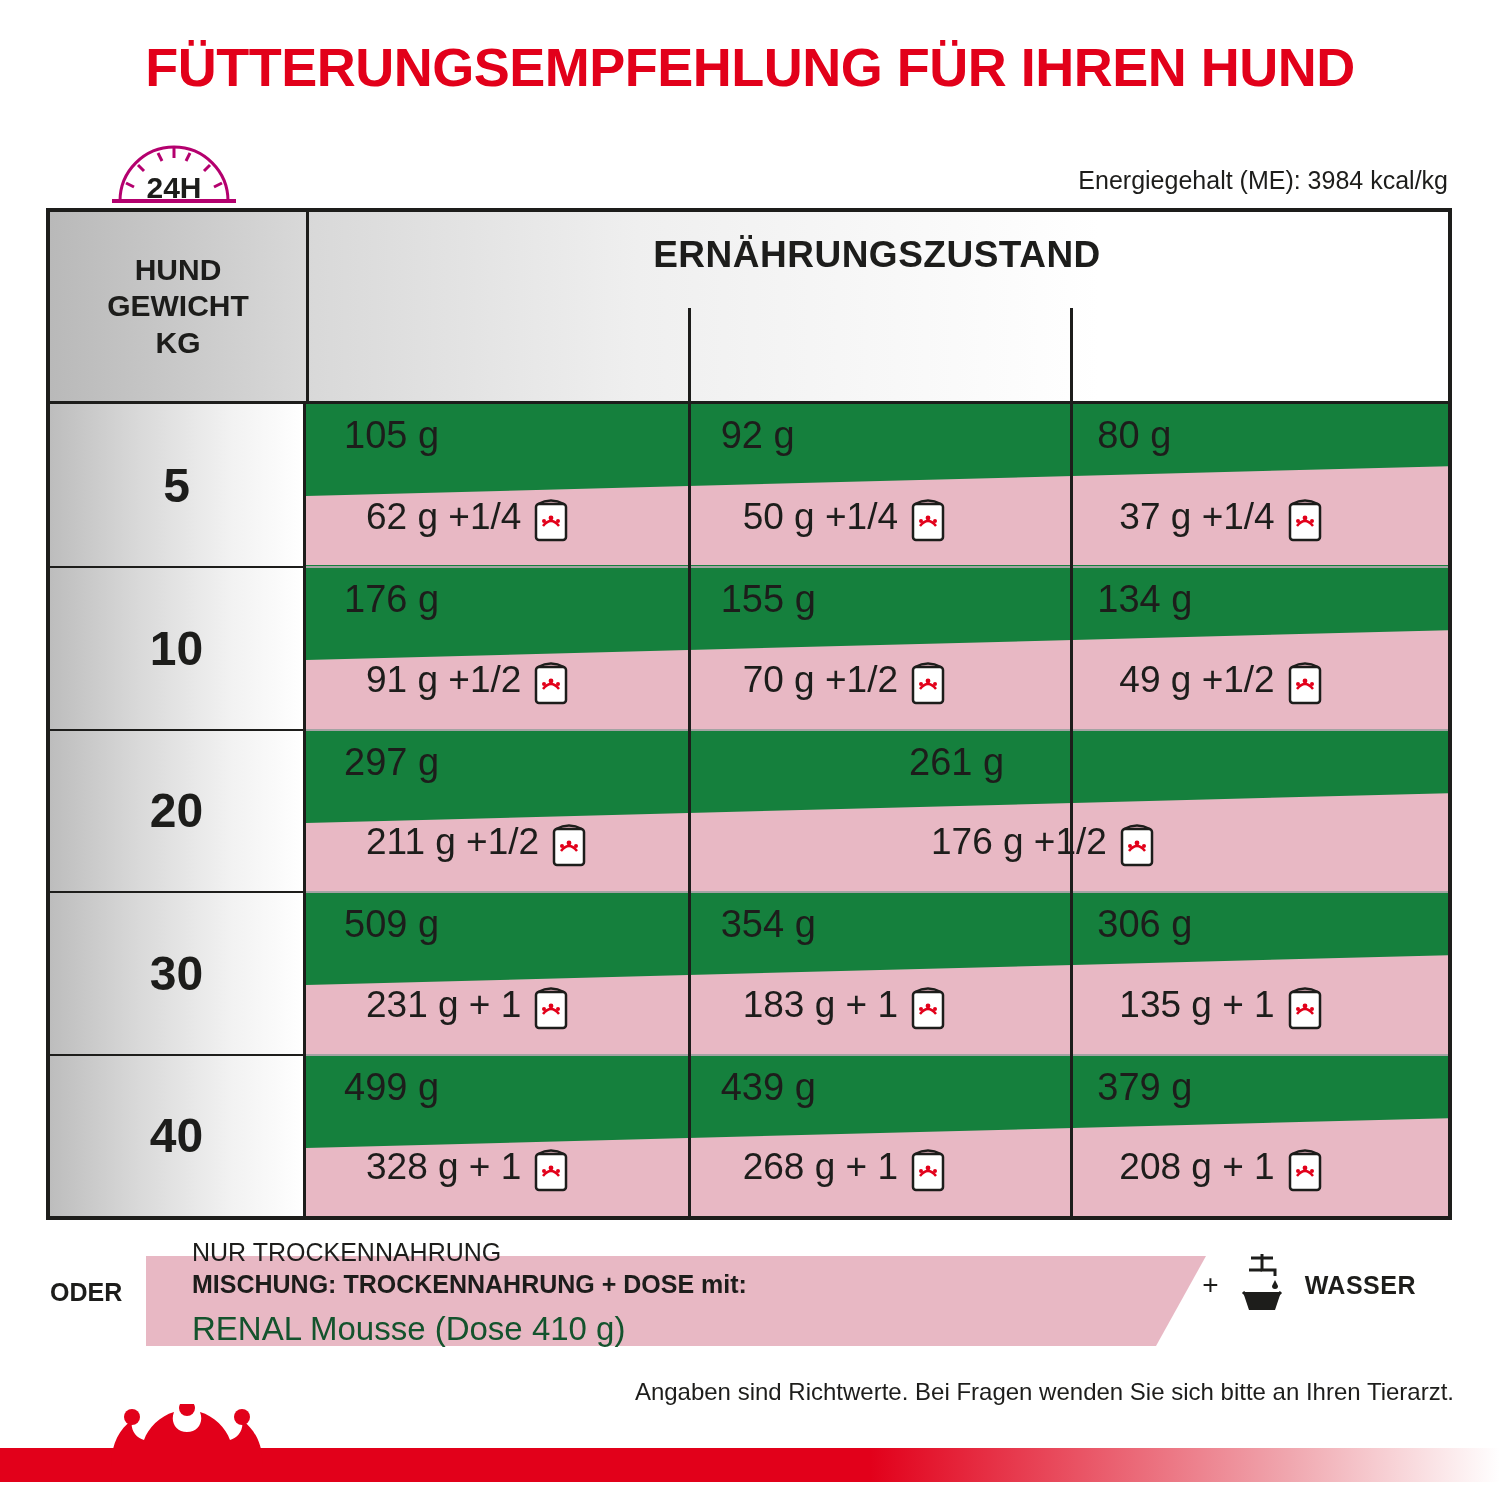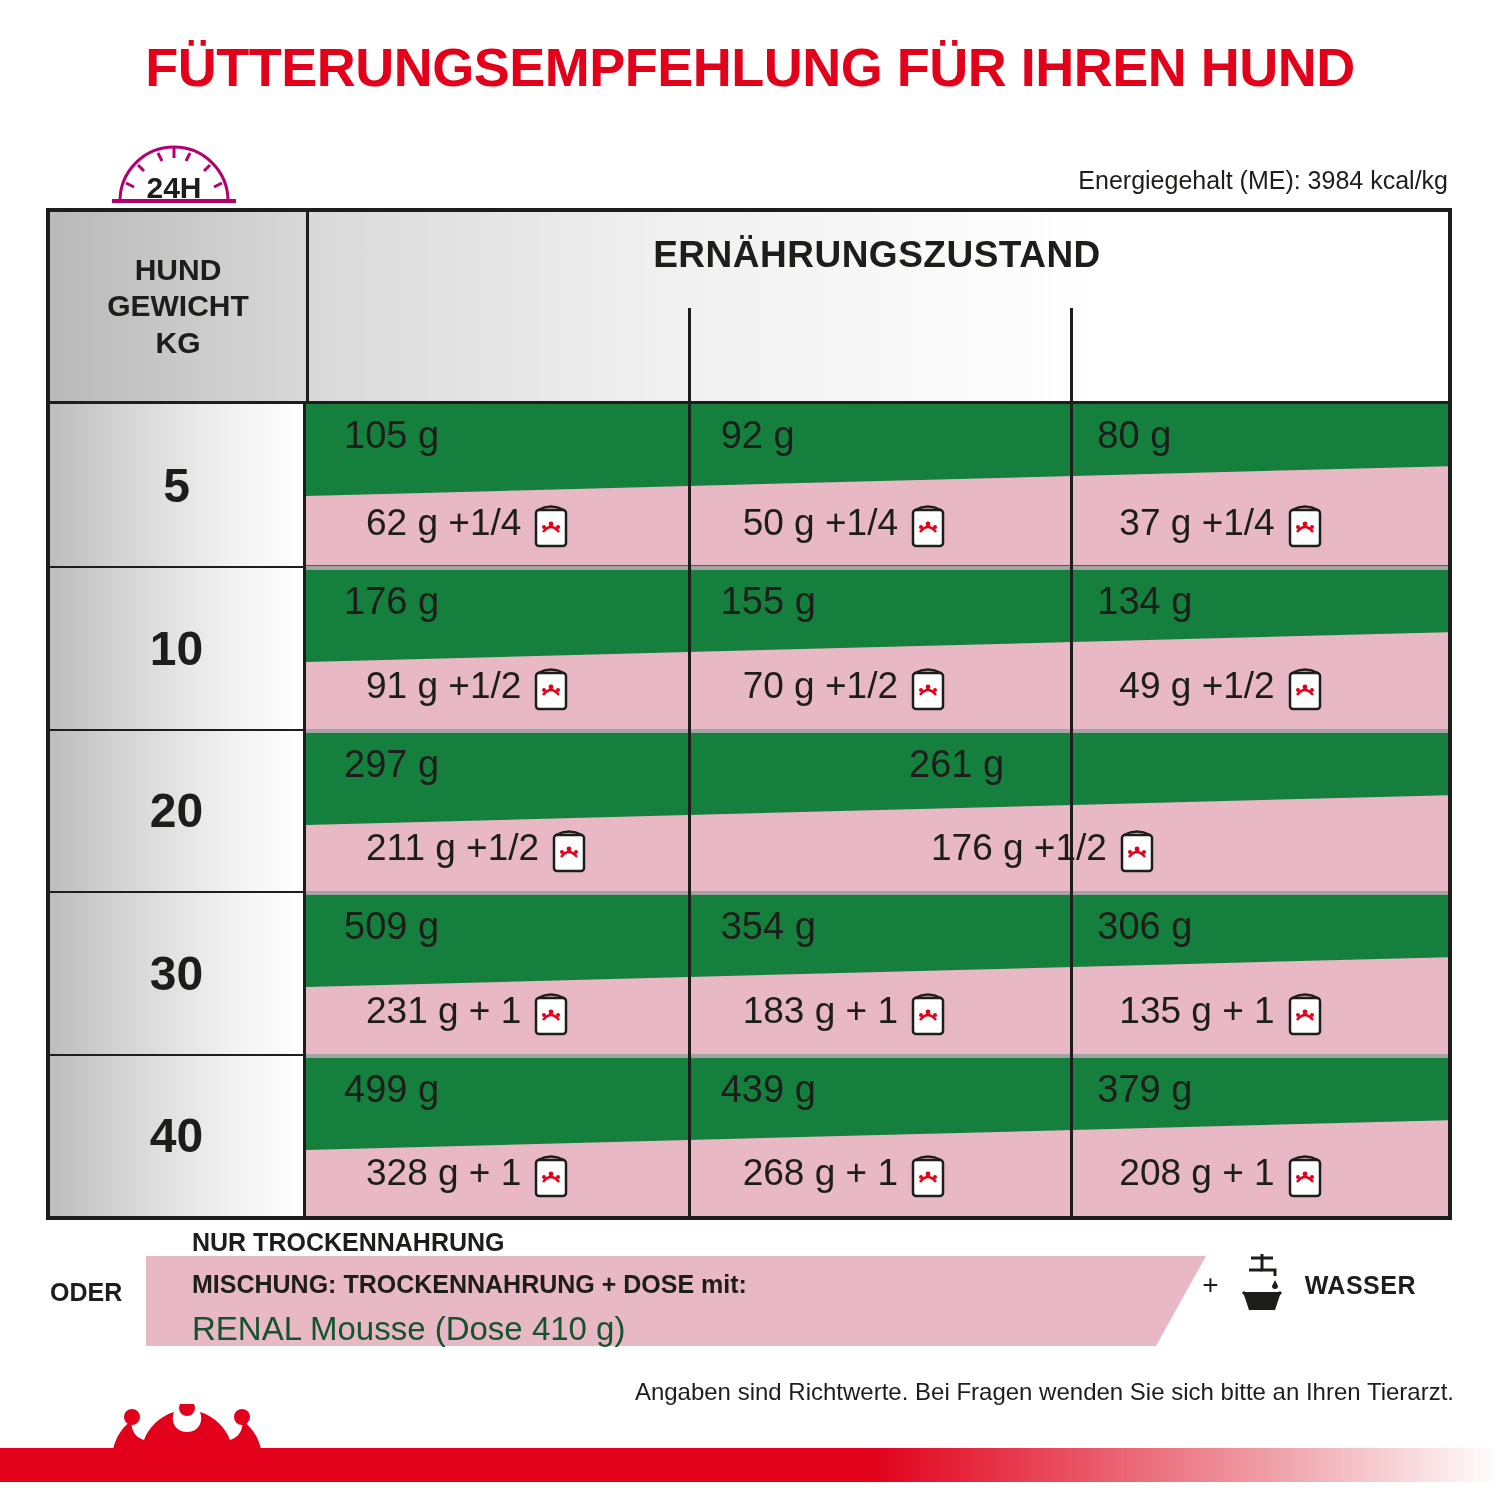--- a/index.html
+++ b/index.html
@@ -158,21 +158,21 @@
   .rows {
     position: absolute;
     left: 256px; right: 0; top: 0; bottom: 0;
     overflow: hidden;
   }
   .row {
     position: relative;
     height: 162.4px;
     box-sizing: border-box;
   }
-  .row + .row { border-top: 4px solid #a3a3a3; }
+  .row + .row { border-top: 2px solid #a3a3a3; }
 
   
   .band {
     position: absolute;
     left: 0; right: 0;
     top: 0; bottom: 0;
     overflow: hidden;
     z-index: 1;
   }
   .band svg { display: block; }
@@ -191,21 +191,21 @@
   .dry {
     position: absolute;
     top: 10px;
     left: 26px;
     font-size: 38px;
     color: #1d1d1b;
     white-space: nowrap;
   }
   .mix {
     position: absolute;
-    bottom: 20px;
+    bottom: 26px;
     left: 48px;
     right: 14px;
     font-size: 37px;
     color: #1d1d1b;
     white-space: nowrap;
     display: flex;
     align-items: center;
   }
   .mix .mixtxt { }
   .can {
@@ -239,23 +239,23 @@
     position: absolute;
     left: 100px;
     top: 0;
     width: 1060px;
     height: 124px;
   }
   .legend-pink svg { display: block; }
   .leg-line1 {
     position: absolute;
     left: 146px;
-    top: 6px;
+    top: 16px;
     font-size: 25px;
-    font-weight: bold;
+    font-weight: normal;
     color: #1d1d1b;
     white-space: nowrap;
   }
   .leg-line2 {
     position: absolute;
     left: 146px;
     top: 48px;
     font-size: 25px;
     font-weight: bold;
     color: #1d1d1b;

